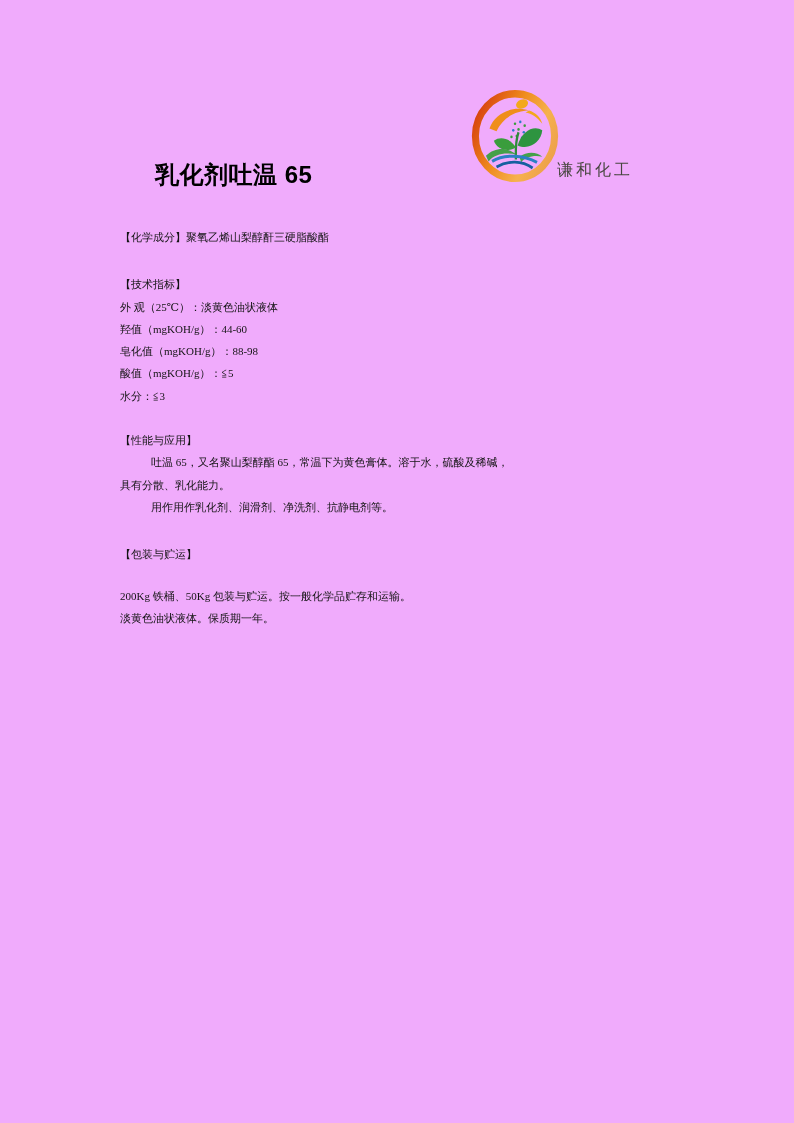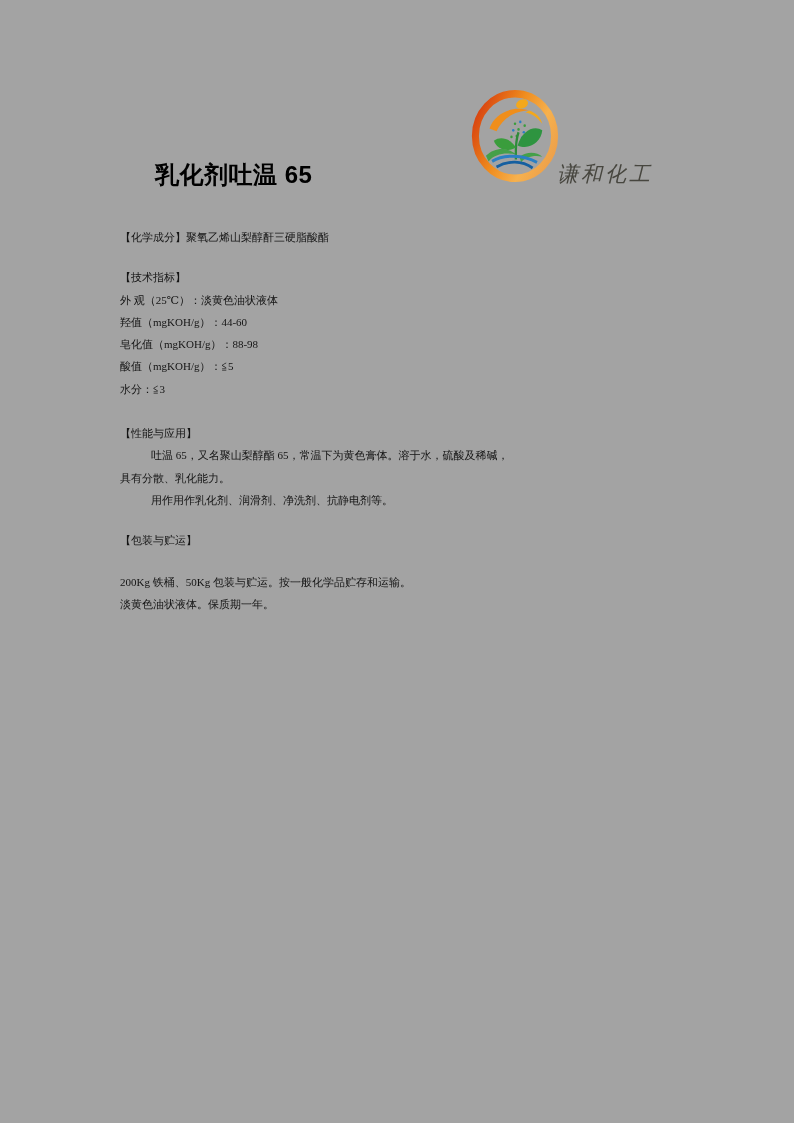--- a/index.html
+++ b/index.html
@@ -3,45 +3,45 @@
 <meta charset="utf-8">
 <style>
   html, body { margin: 0; padding: 0; }
   body {
     width: 794px; height: 1123px;
     background: #ffffff;
     font-family: "Liberation Serif", "DejaVu Serif", serif;
     position: relative;
     overflow: hidden;
   }
-  .page { position: absolute; inset: 0; background: #a3a3a3; }
+  .page { position: absolute; inset: 0; background: #f0abfc; }
 
   .title {
     position: absolute; left: 155px; top: 159px; margin: 0;
     font-size: 24px; font-weight: 700; color: #000;
     font-family: "Liberation Sans", "DejaVu Sans", sans-serif;
     letter-spacing: 0.5px; white-space: nowrap;
   }
 
   .logo-wrap { position: absolute; left: 471px; top: 88px; width: 215px; height: 105px; }
   .logo-svg { position: absolute; left: 0; top: 1px; width: 88px; height: 94px; }
   .brand {
     position: absolute; left: 86px; top: 72px;
-    font-size: 21px; font-style: italic; color: #47463f;
+    font-size: 16px; color: #47463f;
     font-family: "Liberation Serif", "DejaVu Serif", serif;
     letter-spacing: 3px; white-space: nowrap;
   }
 
   .content {
     position: absolute; left: 120px; top: 226px; width: 590px;
     font-size: 11px; line-height: 22.3px; color: #141414;
   }
   .content .line { white-space: nowrap; }
   .indent { padding-left: 31px; }
-  .gap-1 { margin-top: 18px; }   
+  .gap-1 { margin-top: 25px; }   
   .gap-2 { margin-top: 22px; }   
   .gap-h { margin-top: 19px; }   
 </style>
 </head>
 <body>
 
 <div class="page">
 
   <h1 class="title">乳化剂吐温 65</h1>
 

